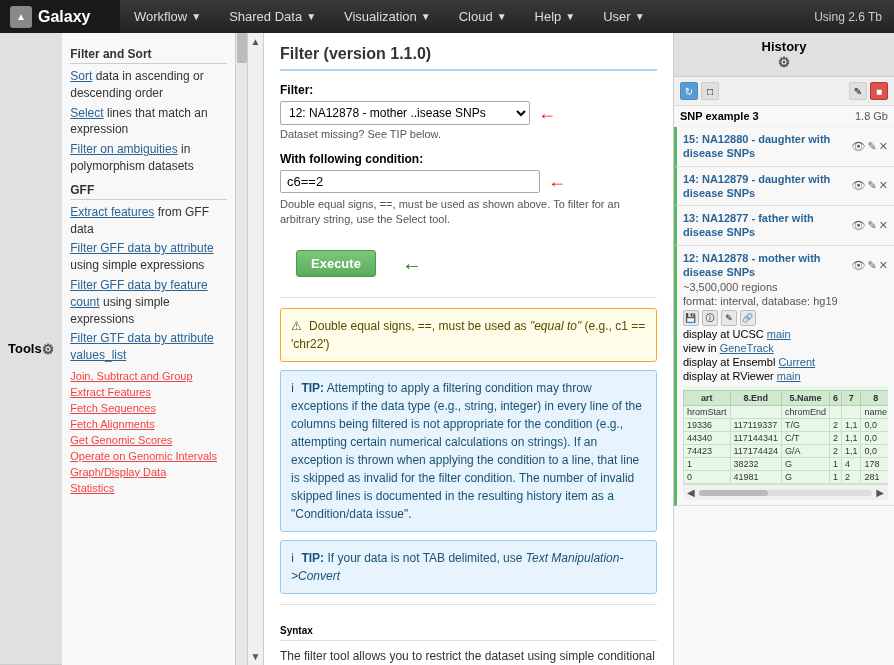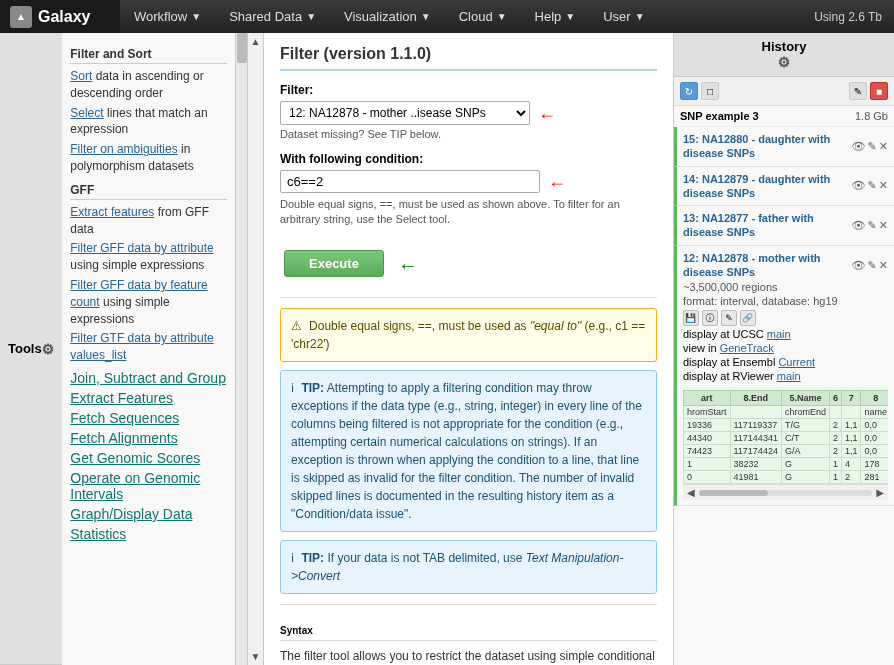--- a/index.html
+++ b/index.html
@@ -55,22 +55,22 @@
     .tools-section-title {
       font-weight: bold; font-size: 12px; margin: 8px 0 4px;
       color: #333; border-bottom: 1px solid #ccc; padding-bottom: 2px;
     }
     .tools-item {
       margin: 3px 0; line-height: 1.4;
     }
     .tools-item a { color: #2a6496; text-decoration: underline; cursor: pointer; }
     .tools-item span { color: #333; }
     .tools-nav-item {
-      margin: 4px 0; color: #0f766e; text-decoration: underline; cursor: pointer;
-      font-size: 14px; display: block;
+      margin: 4px 0; color: #ef4444; text-decoration: underline; cursor: pointer;
+      font-size: 11px; display: block;
     }
     .arrow-red { color: red; font-size: 16px; margin-left: 2px; }
 
     
     #center-panel {
       flex: 1; background: #fff; overflow-y: auto; padding: 0;
       border-right: 1px solid #ccc;
     }
     .center-content {
       flex: 1; padding: 12px 16px; overflow-y: auto;
@@ -91,23 +91,23 @@
     .arrow-indicator { color: red; font-size: 18px; margin-left: 8px; }
     .missing-tip { color: #555; font-size: 11px; margin-top: 3px; }
     .form-input {
       width: 260px; padding: 3px 6px; border: 1px solid #aaa;
       font-size: 13px; border-radius: 2px;
     }
     .input-wrapper { display: flex; align-items: center; }
     .condition-note { font-size: 11px; color: #555; margin-top: 4px; line-height: 1.4; }
     .execute-btn {
       background: linear-gradient(to bottom, #7dc67d, #5aac5a);
-      border: 1px solid #4a9a4a; color: #fff; padding: 5px 24px;
+      border: 1px solid #4a9a4a; color: #fff; padding: 5px 14px;
       font-size: 13px; font-weight: bold; border-radius: 3px; cursor: pointer;
-      margin: 10px 4px;
+      margin: 10px 16px;
     }
     .alert-box {
       border-radius: 3px; padding: 8px 10px; margin: 8px 0;
       font-size: 12px; line-height: 1.5;
     }
     .alert-warning {
       background: #fffde7; border: 1px solid #f9a825; color: #5a4a00;
     }
     .alert-info {
       background: #e8f4fd; border: 1px solid #90caf9; color: #1a5276;

